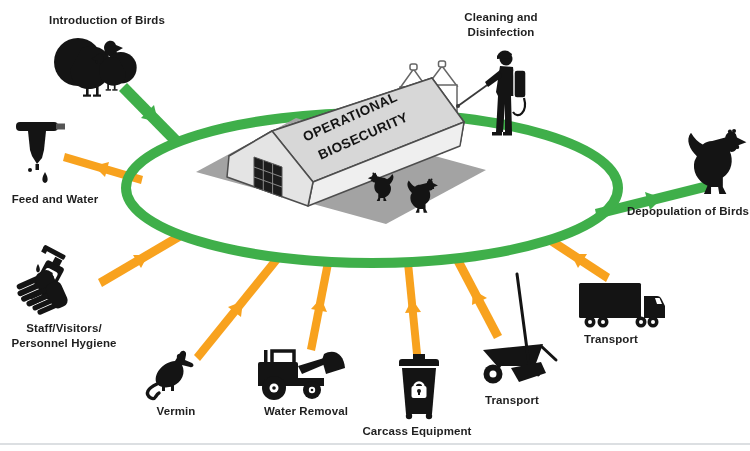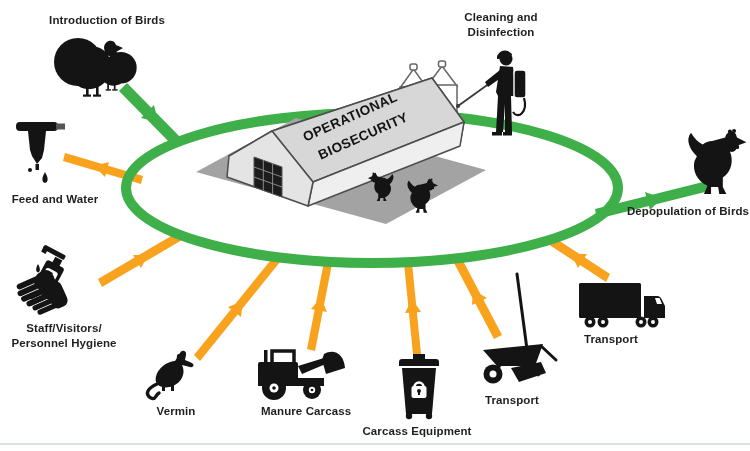--- a/index.html
+++ b/index.html
@@ -265,21 +265,21 @@
   <div class="lbl" style="left:-6px;top:321px;width:140px">
     <span>Staff/Visitors/</span>
     <span>Personnel Hygiene</span>
   </div>
 
   <div class="lbl" style="left:116px;top:404px;width:120px">
     <span>Vermin</span>
   </div>
 
   <div class="lbl" style="left:231px;top:404px;width:150px">
-    <span>Manure Carcass</span>
+    <span>Water Removal</span>
   </div>
 
   <div class="lbl" style="left:342px;top:424px;width:150px">
     <span>Carcass Equipment</span>
   </div>
 
   <div class="lbl" style="left:442px;top:393px;width:140px">
     <span>Transport</span>
   </div>
 

